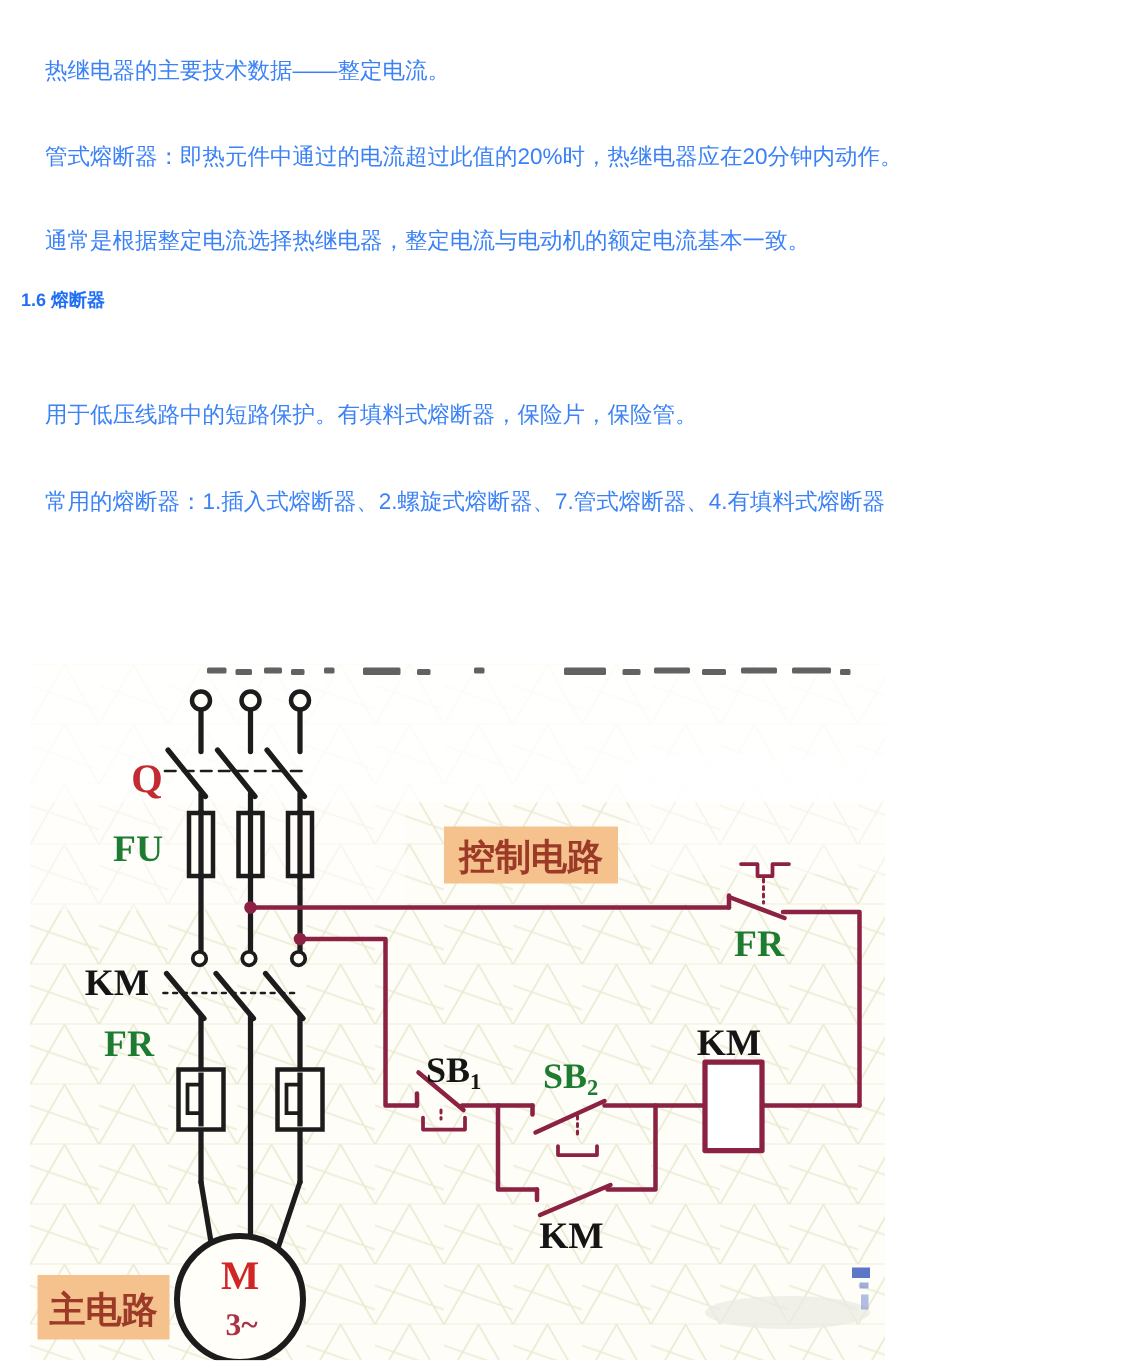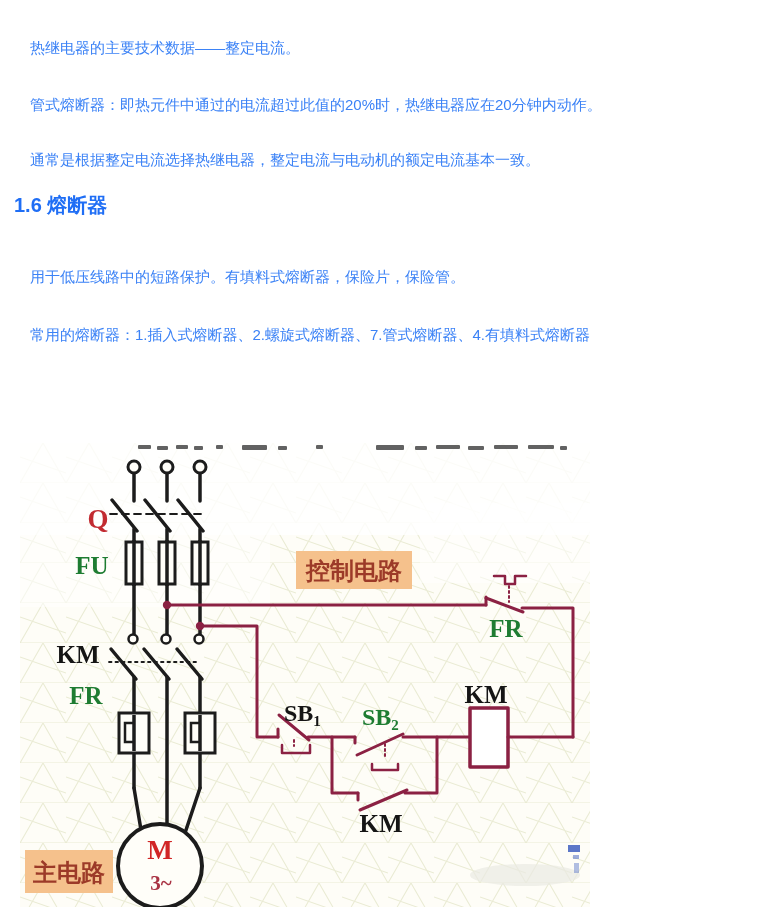--- a/index.html
+++ b/index.html
@@ -9,21 +9,21 @@
     font-family:"Liberation Sans", sans-serif;
     position:relative;
     overflow:hidden;
   }
   .article p{
     position:absolute;left:14px;width:740px;margin:16px;
     font-size:15px;line-height:1.5;color:#3b82f6;
   }
   .article h3{
     position:absolute;left:14px;margin:0;
-    font-size:20px;font-weight:bold;color:#1f6ef5;
+    font-size:12px;font-weight:bold;color:#1f6ef5;
   }
   .p1{top:21px;} .p2{top:78px;} .p3{top:135px;font-family:Liberation Mono, monospace;}
   .h1{top:192px;} .p4{top:250px;} .p5{top:308px;}
   figure.diagram{
     position:absolute;left:20px;top:443px;width:570px;height:464px;margin:0;
     background:#fdfdf8;overflow:hidden;
   }
   svg text{font-family:"Liberation Serif", serif;font-weight:bold;}
   svg text.cjk{font-family:"Liberation Sans", sans-serif;font-weight:bold;}
 </style>

